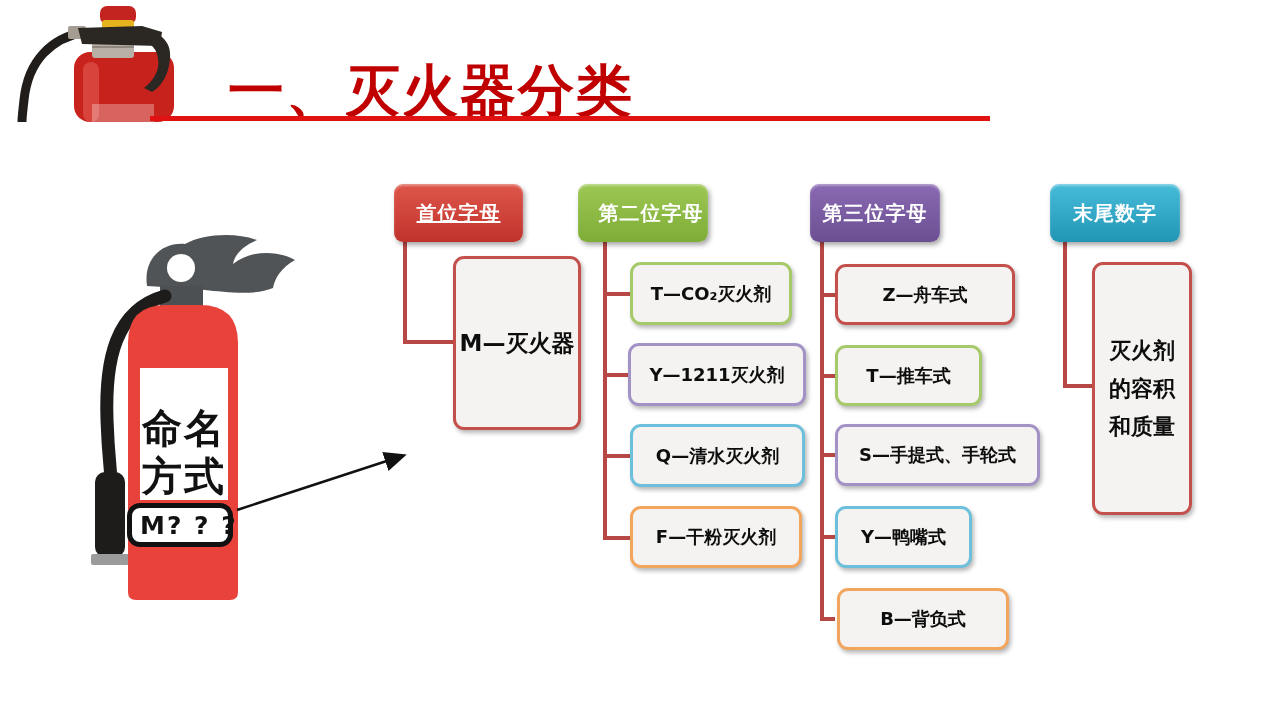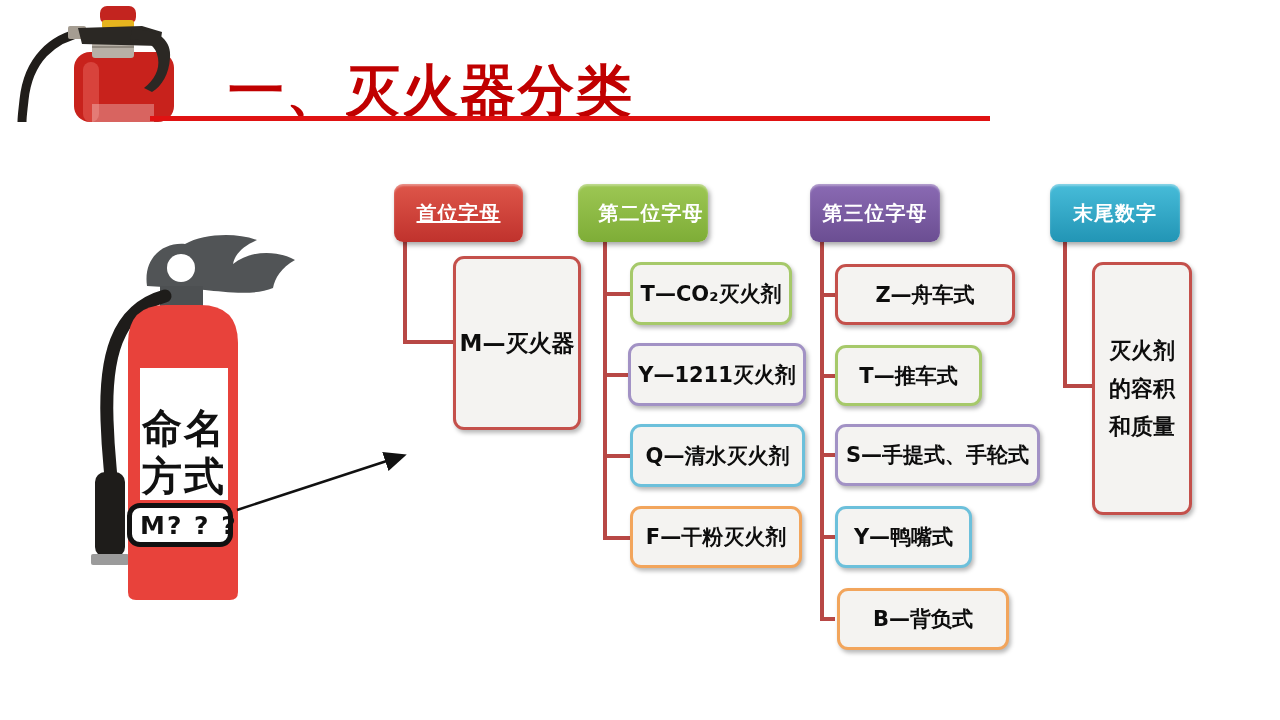--- a/index.html
+++ b/index.html
@@ -44,21 +44,21 @@
     box-shadow:2px 3px 5px rgba(0,0,0,.35), inset 0 2px 2px rgba(255,255,255,.35);
   }
   .hdr-red    { background:linear-gradient(180deg,#DE564A 0%,#C0322D 100%); }
   .hdr-green  { background:linear-gradient(180deg,#9DC754 0%,#7EAD37 100%); }
   .hdr-purple { background:linear-gradient(180deg,#8A6AB3 0%,#6B4E92 100%); }
   .hdr-teal   { background:linear-gradient(180deg,#47BCD9 0%,#2295B5 100%); }
   
   .item {
     position:absolute; background:#F4F3F1; border:3px solid #999; border-radius:11px;
     display:flex; align-items:center; justify-content:center;
-    font-size:21px; font-weight:bold; color:#0d0d0d; white-space:nowrap;
+    font-size:18px; font-weight:bold; color:#0d0d0d; white-space:nowrap;
     box-shadow:2px 3px 4px rgba(0,0,0,.28);
   }
   .b-red    { border-color:#C4504B; }
   .b-green  { border-color:#A6C96A; }
   .b-purple { border-color:#A292C5; }
   .b-cyan   { border-color:#6CC0DB; }
   .b-orange { border-color:#F2A55C; }
   .tail-box { flex-direction:column; font-size:22px; line-height:38px; white-space:normal; }
   
   .conn { position:absolute; background:#B84845; }

